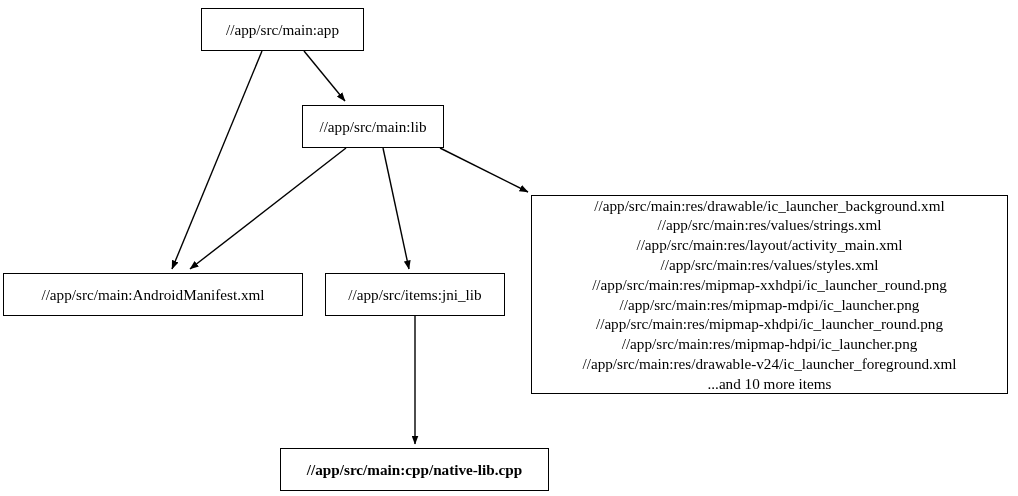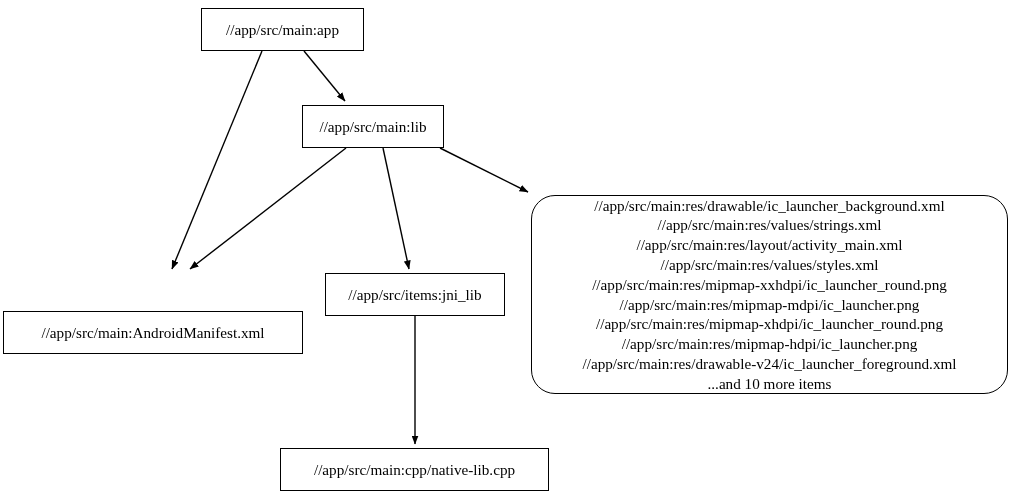--- a/index.html
+++ b/index.html
@@ -44,28 +44,27 @@
   .node-label {
     display: block;
     width: 100%;
     text-align: center;
     white-space: pre;
   }
   .node-multiline {
     align-items: center;
     line-height: 19.8px;
     font-size: 15.2px;
-    border-radius: 24px;
   }
   #node-app      { left: 201px; top: 8px;   width: 163px; height: 43px; }
   #node-lib      { left: 302px; top: 105px; width: 142px; height: 43px; }
-  #node-manifest { left: 3px;   top: 273px; width: 300px; height: 43px; margin-top: 38px; }
+  #node-manifest { left: 3px;   top: 273px; width: 300px; height: 43px; }
   #node-jni      { left: 325px; top: 273px; width: 180px; height: 43px; }
   #node-res      { left: 531px; top: 195px; width: 477px; height: 199px; }
-  #node-cpp      { left: 280px; top: 448px; width: 269px; height: 43px; }
+  #node-cpp      { left: 280px; top: 448px; width: 269px; height: 43px; font-weight: bold; }
 </style>
 </head>
 <body>
 
 <div id="graph-canvas">
 
   <svg id="edge-layer" viewBox="0 0 1018 496" width="1018" height="496" xmlns="http://www.w3.org/2000/svg">
     <defs>
       <marker id="arrowhead" markerWidth="9" markerHeight="7" refX="8.5" refY="3.5" orient="auto" markerUnits="userSpaceOnUse">
         <polygon points="0 0, 9 3.5, 0 7" fill="#000000"></polygon>

